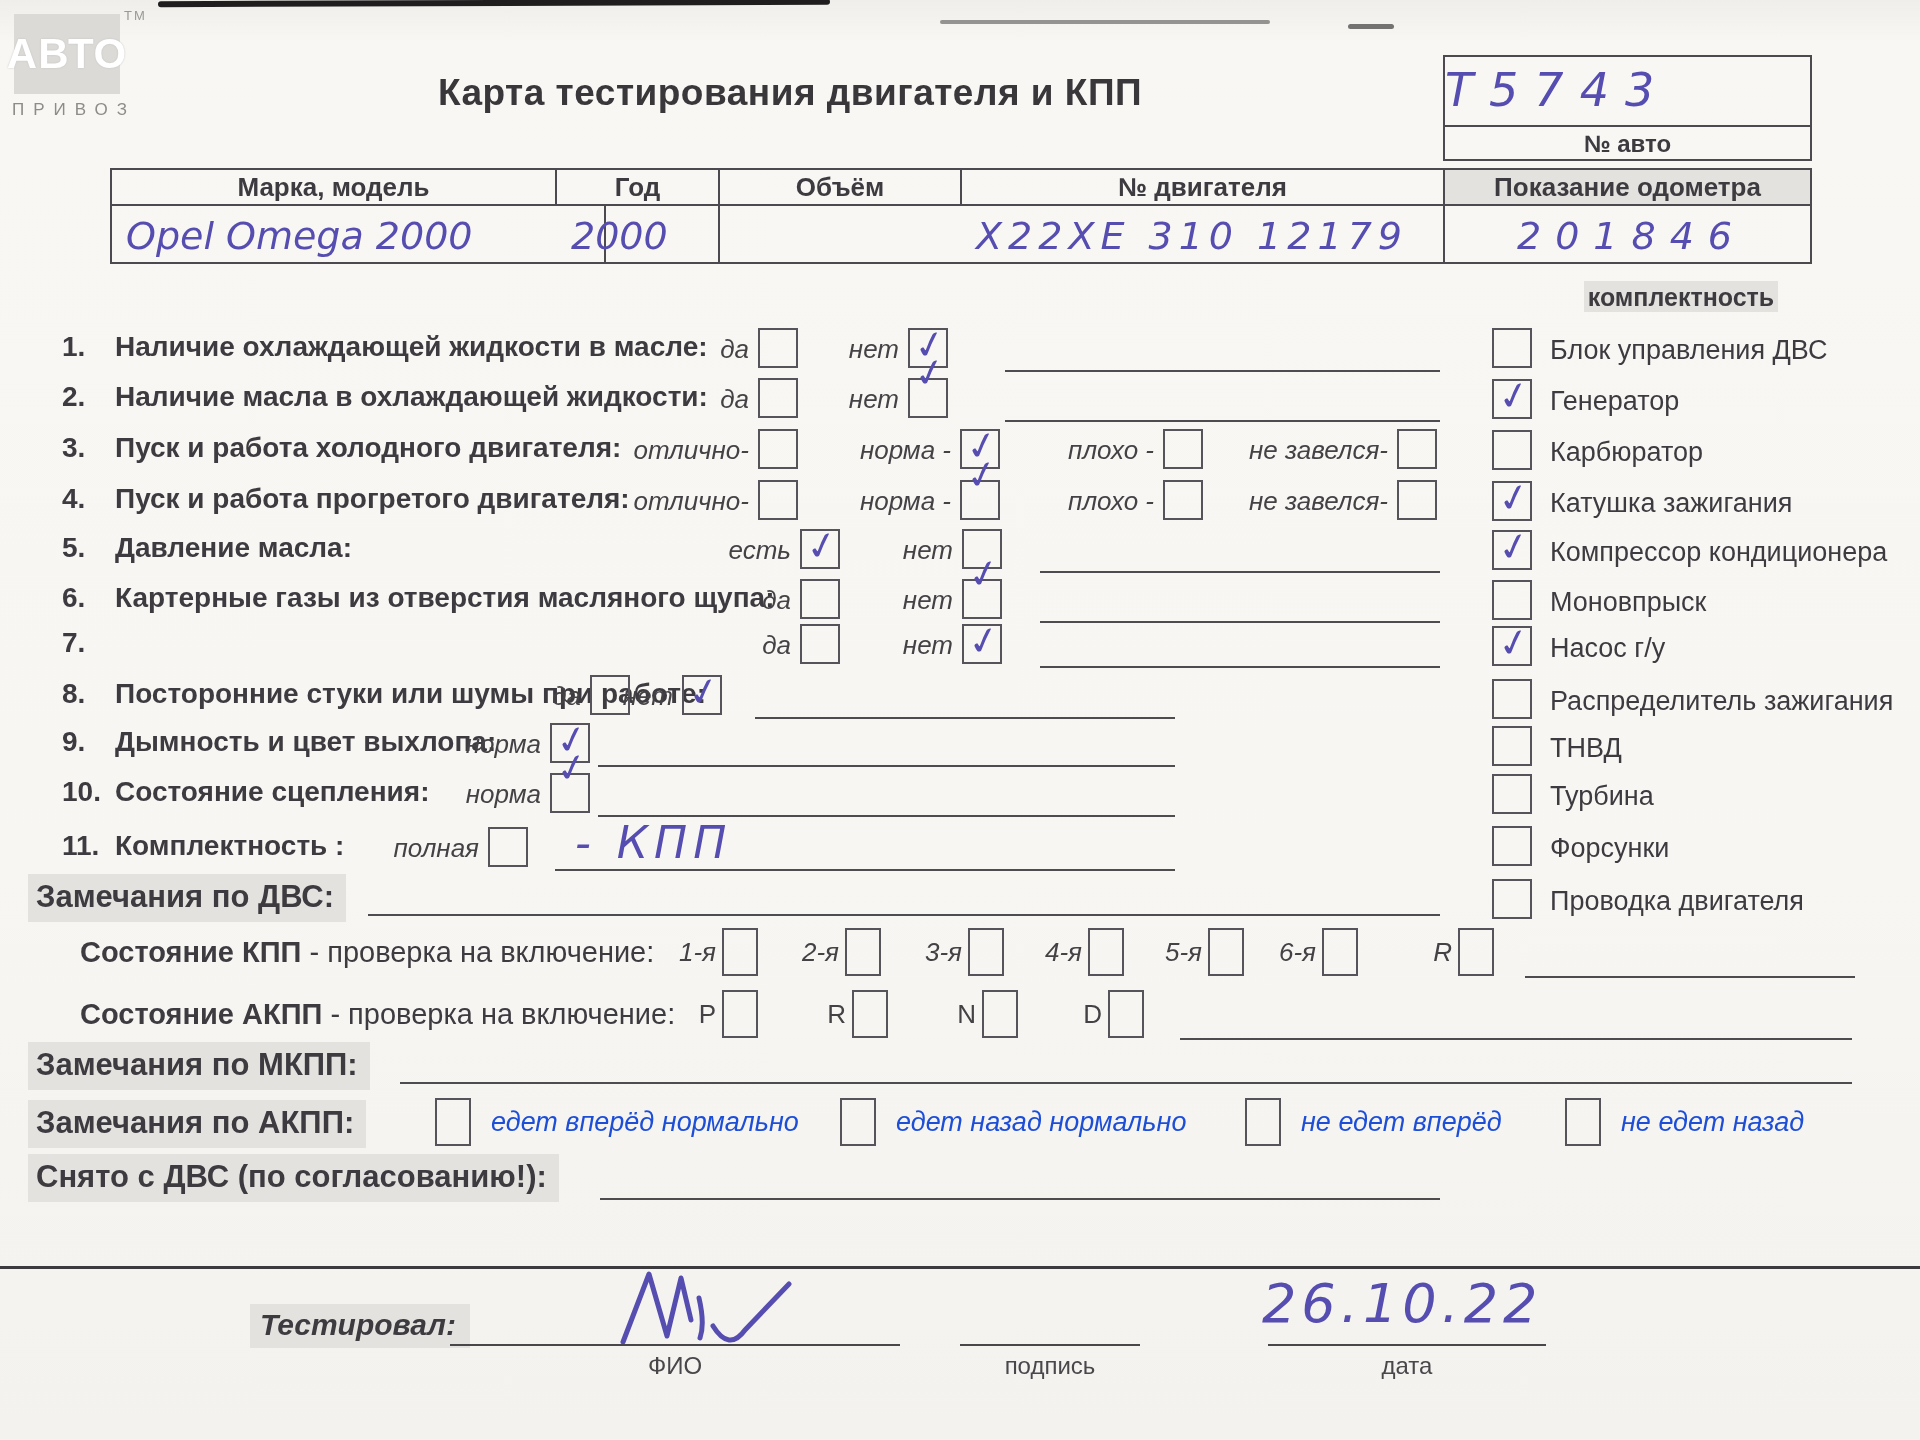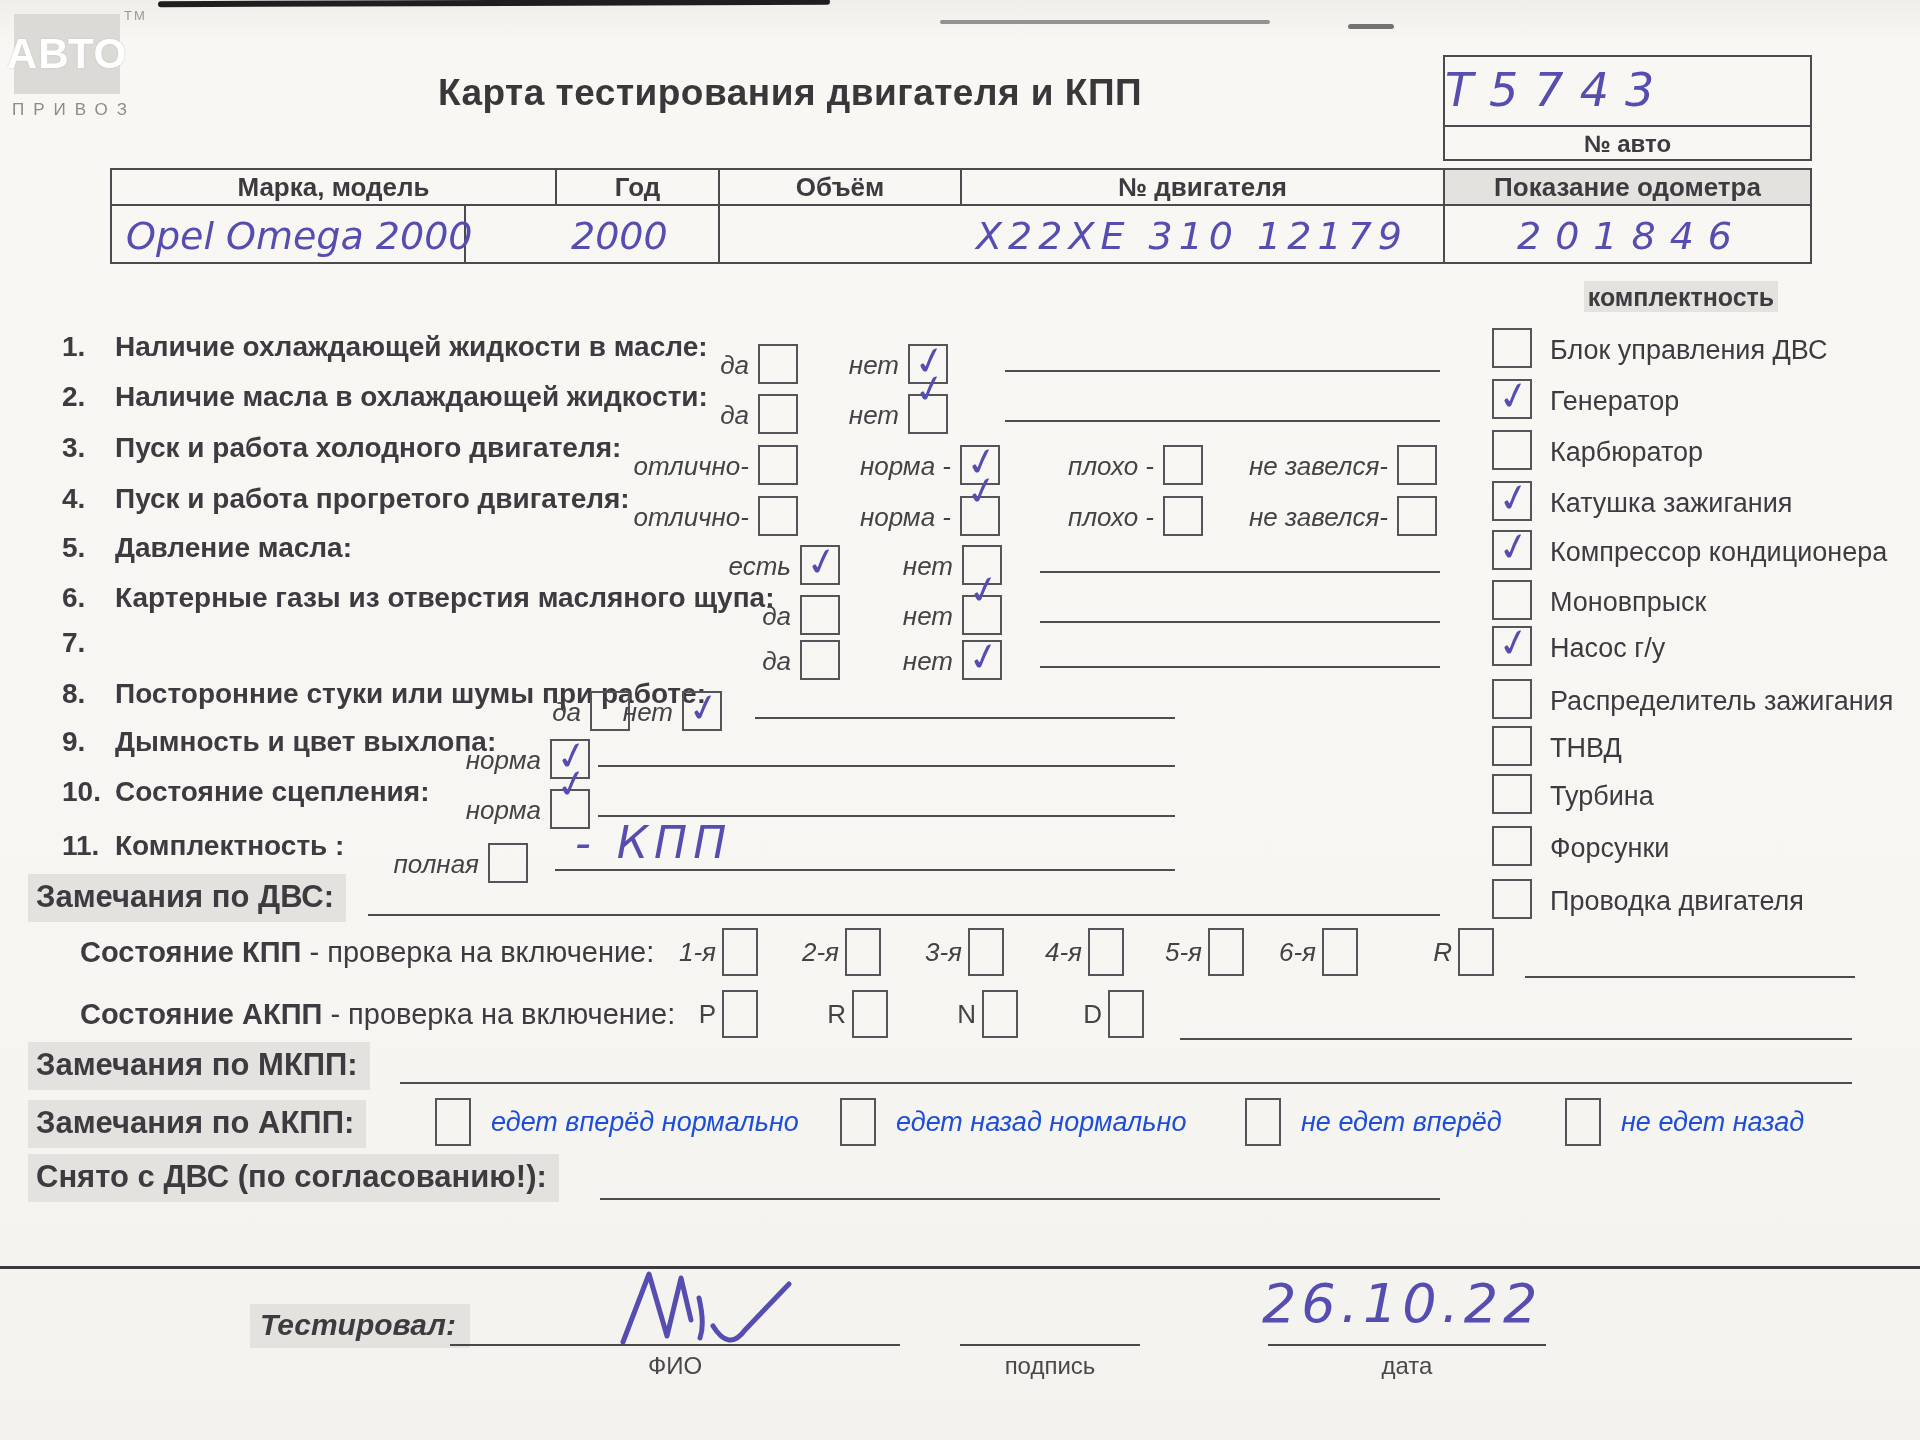--- a/index.html
+++ b/index.html
@@ -45,21 +45,21 @@
   .noright { border-right:none; }
 
   
   .comp-title { position:absolute; left:1584px; top:281px; width:194px; height:31px;
     text-align:center; font-size:25px; font-weight:bold; padding-top:2px; }
 
   
   .crow { position:absolute; left:0; width:1920px; height:46px; }
   .num { position:absolute; left:62px; top:3px; font-weight:bold; font-size:28px; }
   .clabel { position:absolute; left:115px; top:3px; font-weight:bold; font-size:28px; white-space:nowrap; }
-  .opt { position:absolute; top:16px; width:42px; height:42px;padding-left:43px; }
+  .opt { position:absolute; top:0; width:42px; height:42px;padding-left:43px; }
   .olb { position:absolute; right:52px; top:6px; font-style:italic; font-size:26px; white-space:nowrap; color:#454246; }
   .box { position:absolute; left:0; top:0; width:40px; height:40px; border:2px solid #56535a; background:transparent; }
   .box.checked::after { content:"✓"; position:absolute; left:4px; top:-6px; font-size:38px; line-height:42px;
     color:#564db0; font-family:"DejaVu Sans",sans-serif; font-style:italic; transform:rotate(-12deg); }
   .box.ma.checked::after { top:-28px; }
   .wline { position:absolute; top:42px; border-top:2px solid #4f4c50; height:0; }
   .written { position:absolute; top:-10px; font-size:44px; letter-spacing:6px; white-space:nowrap; }
 
   
   .krow { position:absolute; left:1492px; width:428px; height:46px; }
@@ -109,21 +109,21 @@
   <div class="autono-lab">№ авто</div>
 </div>
 
 <div class="vtable">
   <div class="vth" style="left:0; width:445px;">Марка, модель</div>
   <div class="vth" style="left:445px; width:163px;">Год</div>
   <div class="vth" style="left:608px; width:242px;">Объём</div>
   <div class="vth" style="left:850px; width:483px;">№ двигателя</div>
   <div class="vth shade noright" style="left:1333px; width:365px;">Показание одометра</div>
 
-  <div class="vtd hand" style="left:0; width:354px;">Opel Omega 2000</div>
+  <div class="vtd hand" style="left:0; width:494px;">Opel Omega 2000</div>
   <div class="vtd hand" style="left:445px; width:163px;">2000</div>
   <div class="vtd hand" style="left:850px; width:483px; letter-spacing:6px;">X22XE 310 12179</div>
   <div class="vtd hand noright" style="left:1333px; width:365px; letter-spacing:14px; text-align:center;">201846</div>
 </div>
 
 <div class="comp-title shade">комплектность</div>
 
 <div class="krow" style="top:328px">
   <span class="box"></span>
   <span class="klabel">Блок управления ДВС</span>

